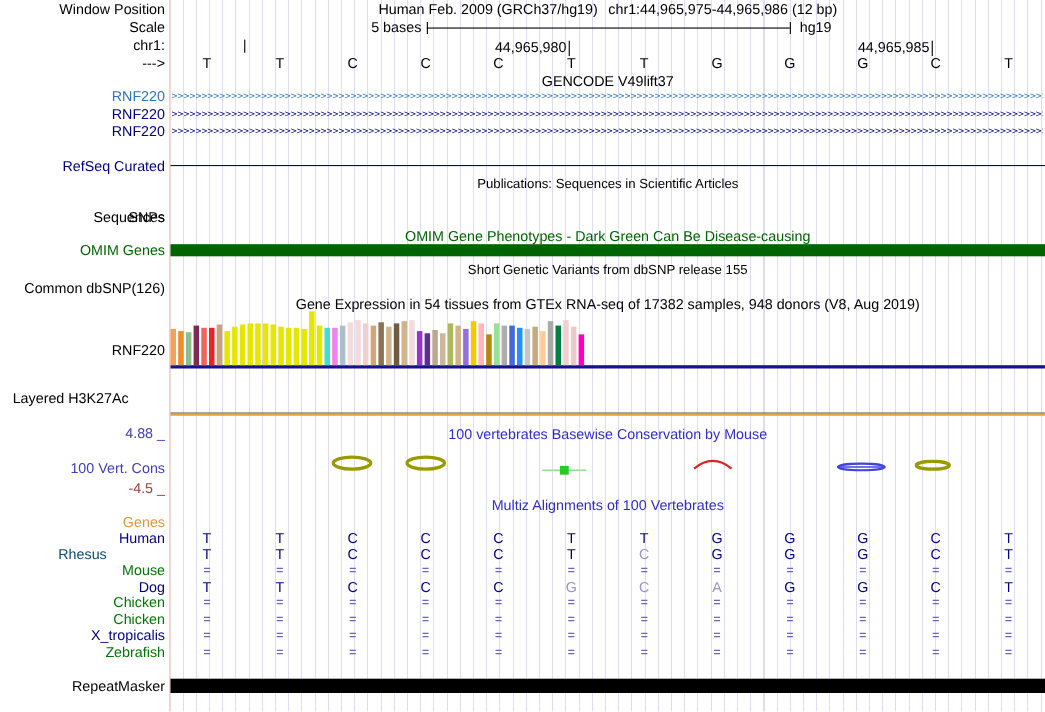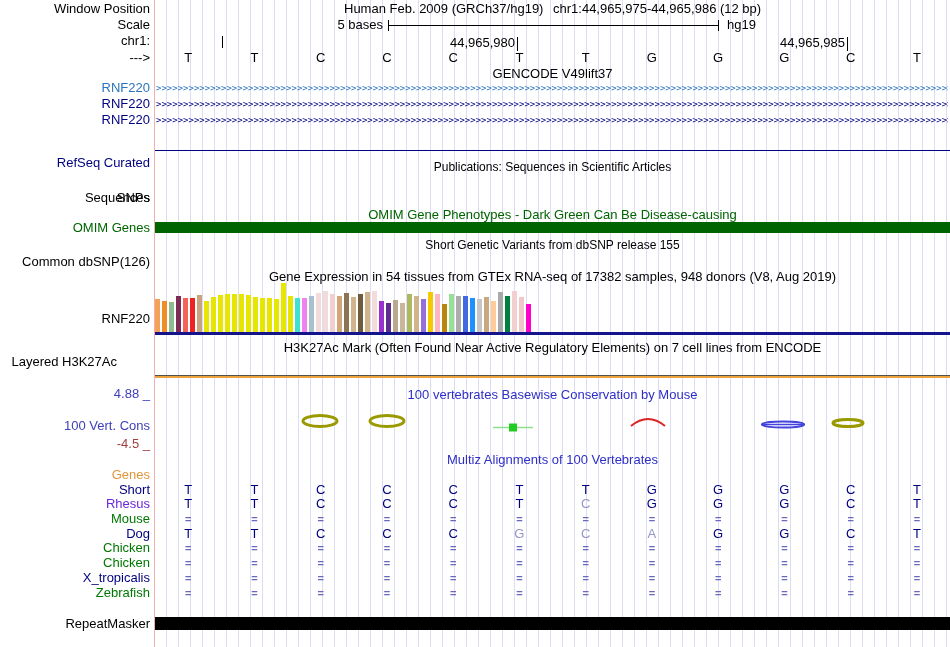--- a/index.html
+++ b/index.html
@@ -9,21 +9,21 @@
   .lbl{position:absolute;left:0;width:150px;text-align:right;font-size:13px;
        line-height:14px;white-space:nowrap;}
   .ctitle{position:absolute;left:155px;width:795px;text-align:center;font-size:13px;
           line-height:13px;white-space:nowrap;}
   .ctitle.sm{font-size:12px;}
   .cell{position:absolute;text-align:center;font-size:13px;line-height:14px;}
   .tickline{position:absolute;width:1px;background:#000;}
   #grid{position:absolute;left:154px;top:0;width:796px;height:647px;
         border-left:1px solid #f4b0b0;
         background:repeating-linear-gradient(to right,transparent 0px,transparent 11px,#dcdcf4 11px,#dcdcf4 12px);}
-  .navy{color:#000080;margin-top:12px;} .dgreen{color:#006400;}
+  .navy{color:#000080;} .dgreen{color:#006400;}
   .blue{color:#4040BC;} .bluet{color:#2E2EC8;} .red{color:#A04040;}
   .hdr{position:absolute;font-size:13px;line-height:14px;white-space:nowrap;}
   .arrowrow{position:absolute;left:156px;width:792px;height:12px;overflow:hidden;
             font-family:"DejaVu Sans Mono",monospace;font-size:9px;line-height:12px;
             letter-spacing:0px;white-space:nowrap;}
   .eq{font-size:11px;color:#6868C0;font-weight:bold;}
 </style>
 </head>
 <body>
 
@@ -59,21 +59,20 @@
   <div class="lbl dgreen" style="top:221px">OMIM Genes</div>
   <div class="abs" style="left:155px;top:222px;width:795px;height:11px;background:#006400"></div>
 
   <div class="ctitle sm" style="top:239px">Short Genetic Variants from dbSNP release 155</div>
   <div class="lbl" style="top:255px">Common dbSNP(126)</div>
 
   <div class="ctitle" style="top:270px">Gene Expression in 54 tissues from GTEx RNA-seq of 17382 samples, 948 donors (V8, Aug 2019)</div>
   <div class="lbl" style="top:312px">RNF220</div>
   <div class="abs" style="left:155px;top:332px;width:795px;height:3px;background:#14148C"></div>
 
-  <div class="ctitle" style="top:341px">H3K27Ac Mark (Often Found Near Active Regulatory Elements) on 7 cell lines from ENCODE</div>
   <div class="lbl" style="top:355px;width:117px">Layered H3K27Ac</div>
   <div class="abs" style="left:155px;top:375px;width:795px;height:1px;background:#54524E"></div>
   <div class="abs" style="left:155px;top:376px;width:795px;height:2px;background:#EDA33B"></div>
 
   <div class="ctitle bluet" style="top:388px">100 vertebrates Basewise Conservation by Mouse</div>
   <div class="lbl blue" style="top:387px">4.88 _</div>
   <div class="lbl blue" style="top:419px">100 Vert. Cons</div>
   <div class="lbl red" style="top:437px">-4.5 _</div>
 
   <div class="ctitle bluet" style="top:453px">Multiz Alignments of 100 Vertebrates</div>
@@ -170,34 +169,34 @@
       <path d="M2 8 Q 19 -6 36 8" fill="none" stroke="#DD2222" stroke-width="2"></path>
     </svg>
     <svg width="46" height="9" style="position: absolute; left: 760px; top: 419.5px; overflow: visible;">
       <ellipse cx="23" cy="4.5" rx="21" ry="3" fill="none" stroke="#4444DD" stroke-width="2"></ellipse>
       <line x1="1" y1="4.5" x2="45" y2="4.5" stroke="#4444DD" stroke-width="1.5"></line>
     </svg>
     <svg width="34" height="10" style="position: absolute; left: 831px; top: 418px; overflow: visible;">
       <ellipse cx="17" cy="5" rx="15" ry="3.5" fill="none" stroke="#9A9A00" stroke-width="3"></ellipse>
     </svg>
     <div style="position: absolute; left: 0px; top: 468px; width: 150px; text-align: right; font-size: 13px; line-height: 14px; color: rgb(226, 149, 59);">Genes</div>
-    <div style="position: absolute; left: 0px; top: 483px; width: 150px; text-align: right; font-size: 13px; line-height: 14px; color: rgb(0, 0, 128);">Short</div>
+    <div style="position: absolute; left: 0px; top: 483px; width: 150px; text-align: right; font-size: 13px; line-height: 14px; color: rgb(0, 0, 128);">Human</div>
     <div class="cell" style="position: absolute; left: 155px; top: 483px; width: 66.25px; color: rgb(0, 0, 128);">T</div>
     <div class="cell" style="position: absolute; left: 221.25px; top: 483px; width: 66.25px; color: rgb(0, 0, 128);">T</div>
     <div class="cell" style="position: absolute; left: 287.5px; top: 483px; width: 66.25px; color: rgb(0, 0, 128);">C</div>
     <div class="cell" style="position: absolute; left: 353.75px; top: 483px; width: 66.25px; color: rgb(0, 0, 128);">C</div>
     <div class="cell" style="position: absolute; left: 420px; top: 483px; width: 66.25px; color: rgb(0, 0, 128);">C</div>
     <div class="cell" style="position: absolute; left: 486.25px; top: 483px; width: 66.25px; color: rgb(0, 0, 128);">T</div>
     <div class="cell" style="position: absolute; left: 552.5px; top: 483px; width: 66.25px; color: rgb(0, 0, 128);">T</div>
     <div class="cell" style="position: absolute; left: 618.75px; top: 483px; width: 66.25px; color: rgb(0, 0, 128);">G</div>
     <div class="cell" style="position: absolute; left: 685px; top: 483px; width: 66.25px; color: rgb(0, 0, 128);">G</div>
     <div class="cell" style="position: absolute; left: 751.25px; top: 483px; width: 66.25px; color: rgb(0, 0, 128);">G</div>
     <div class="cell" style="position: absolute; left: 817.5px; top: 483px; width: 66.25px; color: rgb(0, 0, 128);">C</div>
     <div class="cell" style="position: absolute; left: 883.75px; top: 483px; width: 66.25px; color: rgb(0, 0, 128);">T</div>
-    <div style="position: absolute; left: 0px; top: 497px; width: 150px; text-align: right; font-size: 13px; line-height: 14px; color: #6d28d9;">Rhesus</div>
+    <div style="position: absolute; left: 0px; top: 497px; width: 150px; text-align: center; font-size: 13px; line-height: 14px; color: #0c4a6e;">Rhesus</div>
     <div class="cell" style="position: absolute; left: 155px; top: 497px; width: 66.25px; color: rgb(0, 0, 128);">T</div>
     <div class="cell" style="position: absolute; left: 221.25px; top: 497px; width: 66.25px; color: rgb(0, 0, 128);">T</div>
     <div class="cell" style="position: absolute; left: 287.5px; top: 497px; width: 66.25px; color: rgb(0, 0, 128);">C</div>
     <div class="cell" style="position: absolute; left: 353.75px; top: 497px; width: 66.25px; color: rgb(0, 0, 128);">C</div>
     <div class="cell" style="position: absolute; left: 420px; top: 497px; width: 66.25px; color: rgb(0, 0, 128);">C</div>
     <div class="cell" style="position: absolute; left: 486.25px; top: 497px; width: 66.25px; color: rgb(0, 0, 128);">T</div>
     <div class="cell" style="position: absolute; left: 552.5px; top: 497px; width: 66.25px; color: rgb(149, 149, 200);">C</div>
     <div class="cell" style="position: absolute; left: 618.75px; top: 497px; width: 66.25px; color: rgb(0, 0, 128);">G</div>
     <div class="cell" style="position: absolute; left: 685px; top: 497px; width: 66.25px; color: rgb(0, 0, 128);">G</div>
     <div class="cell" style="position: absolute; left: 751.25px; top: 497px; width: 66.25px; color: rgb(0, 0, 128);">G</div>

